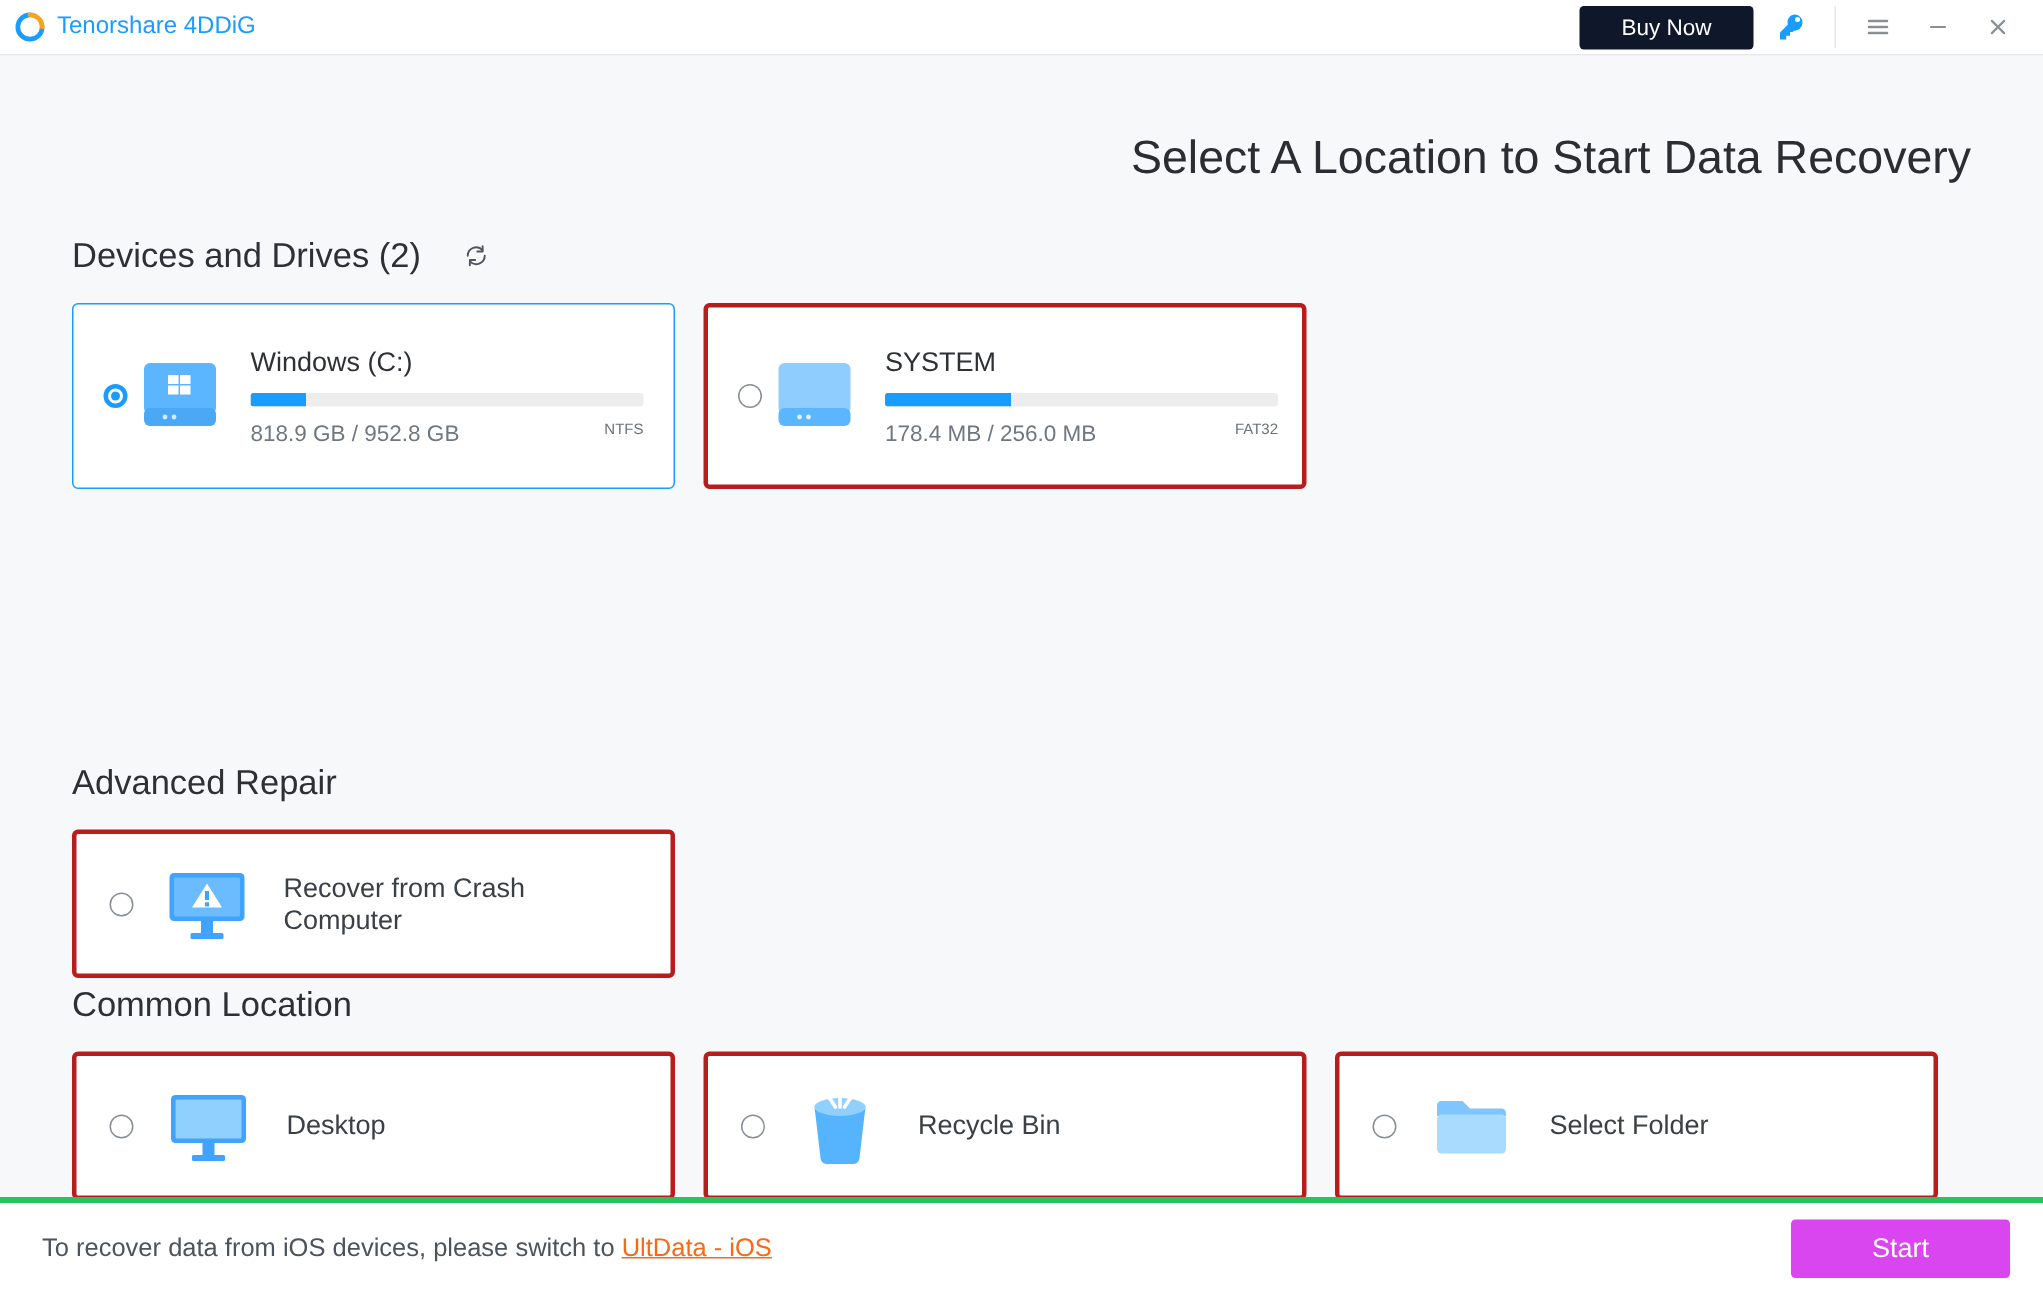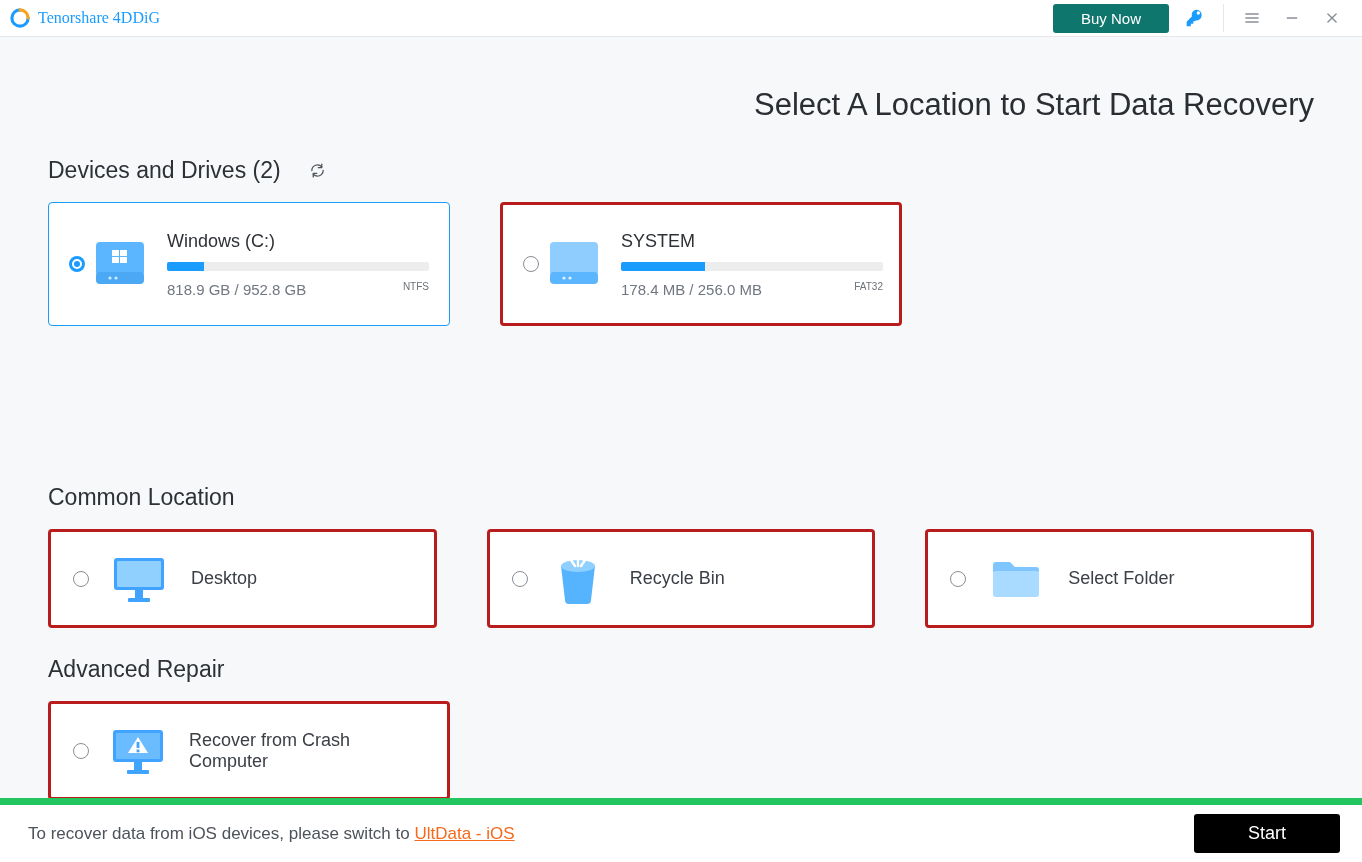--- a/index.html
+++ b/index.html
@@ -1,35 +1,35 @@
 <!DOCTYPE html>
 <html><head>
 <meta charset="utf-8">
 <style>
   * { box-sizing: border-box; margin: 0; padding: 0; font-family: "Segoe UI", Arial, sans-serif; }
   html, body { width: 1362px; height: 862px; background: #f6f8fa; overflow: hidden; }
 
   
   .titlebar { height: 37px; background: #ffffff; border-bottom: 1px solid #e5e7ea; display: flex; align-items: center; padding: 0 10px; }
   .titlebar .brand { display: flex; align-items: center; gap: 8px; flex: 1; }
-  .titlebar .brand .logotext { color: #1a9cff; font-size: 16px; font-weight: 400; font-family: Liberation Serif, serif; }
+  .titlebar .brand .logotext { color: #1a9cff; font-size: 16px; font-weight: 400; }
   .titlebar .logo-icon svg { display: block; }
   .titlebar .right { display: flex; align-items: center; gap: 0; }
-  .buy-btn { background: #0f766e; color: #ffffff; font-size: 15px; padding: 6px 28px; border-radius: 3px; border: none; cursor: pointer; }
+  .buy-btn { background: #0f172a; color: #ffffff; font-size: 15px; padding: 6px 28px; border-radius: 3px; border: none; cursor: pointer; }
   .key-btn { width: 40px; height: 30px; display:flex; align-items:center; justify-content:center; margin-left:6px; cursor:pointer; }
   .sep { width:1px; height:28px; background:#e5e7ea; margin:0 8px; }
   .winbtn { width:40px; height:30px; display:flex; align-items:center; justify-content:center; cursor:pointer; color:#8a8f96; }
 
   
   .main { position: relative; padding: 50px 48px 0 48px; }
   .page-title { text-align: right; font-size: 31px; font-weight: 500; color: #2a2d31; margin-bottom: 34px; }
   .section-title { font-size: 23px; color: #2d3136; font-weight: 400; margin-bottom: 18px; display:flex; align-items:center; gap:28px; }
   .refresh-icon { width:18px; height:18px; display:inline-flex; align-items:center; justify-content:center; cursor:pointer; color:#4f555c;}
 
-  .row { display: flex; gap: 50px; }
+  .row { display: flex; gap: 19px; }
 
   .card { background:#ffffff; border:3px solid #b91c1c; border-radius:4px; display:flex; align-items:center; cursor:pointer; }
   .card.selected { border:1.5px solid #1a9cff; }
 
   
   .drive-card { width:402px; height:124px; padding: 0 16px 0 20px; position:relative; }
   .drive-card .radio { flex:0 0 auto; }
   .drive-card .body { flex:1; display:flex; align-items:center; gap:18px; margin-left:6px; }
   .drive-card .disk-icon { width:58px; height:58px; display:flex; align-items:center; justify-content:center; }
   .drive-card .info { flex:1; }
@@ -49,24 +49,24 @@
   
   .loc-card { width:402px; height:99px; padding:0 22px; gap:16px; }
   .loc-card .radio { margin-right:4px; }
   .loc-card .icon { width:60px; height:58px; display:flex; align-items:center; justify-content:center; }
   .loc-card .label { font-size:18px; color:#3b4046; margin-left:6px; }
 
   .section-gap { height: 154px; }
   .section { margin-top: 4px; }
 
   
-  .footer { position:absolute; left:0; bottom:0; width:100%; height:64px; background:#ffffff; border-top:7px solid #22c55e; display:flex; align-items:center; padding:0 22px 0 28px; justify-content:space-between; }
+  .footer { position:absolute; left:0; bottom:0; width:100%; height:64px; background:#ffffff; border-top:4px solid #22c55e; display:flex; align-items:center; padding:0 22px 0 28px; justify-content:space-between; }
   .footer .msg { font-size:17px; color:#4d535b; }
   .footer .msg a { color:#f46a1a; text-decoration:underline; }
-  .start-btn { background:#000000; color:white; border:none; font-size:18px; padding:9px 54px; border-radius:3px; cursor:pointer; }
+  .start-btn { background:#d946ef; color:white; border:none; font-size:18px; padding:9px 54px; border-radius:3px; cursor:pointer; }
 </style>
 </head>
 <body>
 
 <div class="titlebar">
   <div class="brand">
     <span class="logo-icon">
       <svg width="20" height="20" viewBox="0 0 32 32">
         <path d="M16 3 A13 13 0 1 0 29 16" fill="none" stroke="#1a9cff" stroke-width="5" stroke-linecap="round"></path>
         <path d="M16 3 A13 13 0 0 1 29 16" fill="none" stroke="#f9a21a" stroke-width="5" stroke-linecap="round"></path>
@@ -166,63 +166,20 @@
             <span class="fs">FAT32</span>
           </div>
         </div>
       </div>
     </div>
 
   </div>
 
   <div class="section-gap"></div>
 
-  <div class="section">
-    <div class="section-title">Common Location</div>
-    <div class="row">
-
-      <div class="card loc-card">
-        <span class="radio"></span>
-        <span class="icon">
-          <svg width="58" height="54" viewBox="0 0 58 54">
-            <rect x="4" y="6" width="50" height="32" rx="3" fill="#3fa3ff"></rect>
-            <rect x="7" y="9" width="44" height="26" rx="1" fill="#8fd0ff"></rect>
-            <rect x="25" y="38" width="8" height="8" fill="#3fa3ff"></rect>
-            <rect x="18" y="46" width="22" height="4" rx="1" fill="#3fa3ff"></rect>
-          </svg>
-        </span>
-        <span class="label">Desktop</span>
-      </div>
-
-      <div class="card loc-card">
-        <span class="radio"></span>
-        <span class="icon">
-          <svg width="50" height="54" viewBox="0 0 50 54">
-            <path d="M8 14 h34 l-4 34 a4 4 0 0 1-4 4 H16 a4 4 0 0 1-4-4 z" fill="#56b4ff"></path>
-            <ellipse cx="25" cy="14" rx="17" ry="6" fill="#8fd0ff"></ellipse>
-            <path d="M18 8 l4 6 M25 6 l0 8 M32 8 l-4 6" stroke="#ffffff" stroke-width="2.5" stroke-linecap="round" fill="none"></path>
-          </svg>
-        </span>
-        <span class="label">Recycle Bin</span>
-      </div>
-
-      <div class="card loc-card">
-        <span class="radio"></span>
-        <span class="icon">
-          <svg width="54" height="48" viewBox="0 0 54 48">
-            <path d="M4 10 a3 3 0 0 1 3-3 h14 l5 5 h21 a3 3 0 0 1 3 3 v2 H4z" fill="#7fc5ff"></path>
-            <rect x="4" y="16" width="46" height="26" rx="3" fill="#a8dbff"></rect>
-          </svg>
-        </span>
-        <span class="label">Select Folder</span>
-      </div>
-
-    </div>
-  </div>
-
   <div class="section" style="margin-top:28px;">
     <div class="section-title">Advanced Repair</div>
     <div class="row">
       <div class="card loc-card">
         <span class="radio"></span>
         <span class="icon">
           <svg width="58" height="54" viewBox="0 0 58 54">
             <rect x="4" y="6" width="50" height="32" rx="3" fill="#3fa3ff"></rect>
             <rect x="7" y="9" width="44" height="26" rx="1" fill="#6bbcff"></rect>
             <path d="M29 13 l10 16 H19 z" fill="#ffffff"></path>
@@ -230,20 +187,63 @@
               <rect x="27.6" y="25.5" width="2.8" height="2.8" fill="#3fa3ff"></rect>
             <rect x="25" y="38" width="8" height="8" fill="#3fa3ff"></rect>
             <rect x="18" y="46" width="22" height="4" rx="1" fill="#3fa3ff"></rect>
           </svg>
         </span>
         <span class="label">Recover from Crash Computer</span>
       </div>
     </div>
   </div>
 
+  <div class="section">
+    <div class="section-title">Common Location</div>
+    <div class="row">
+
+      <div class="card loc-card">
+        <span class="radio"></span>
+        <span class="icon">
+          <svg width="58" height="54" viewBox="0 0 58 54">
+            <rect x="4" y="6" width="50" height="32" rx="3" fill="#3fa3ff"></rect>
+            <rect x="7" y="9" width="44" height="26" rx="1" fill="#8fd0ff"></rect>
+            <rect x="25" y="38" width="8" height="8" fill="#3fa3ff"></rect>
+            <rect x="18" y="46" width="22" height="4" rx="1" fill="#3fa3ff"></rect>
+          </svg>
+        </span>
+        <span class="label">Desktop</span>
+      </div>
+
+      <div class="card loc-card">
+        <span class="radio"></span>
+        <span class="icon">
+          <svg width="50" height="54" viewBox="0 0 50 54">
+            <path d="M8 14 h34 l-4 34 a4 4 0 0 1-4 4 H16 a4 4 0 0 1-4-4 z" fill="#56b4ff"></path>
+            <ellipse cx="25" cy="14" rx="17" ry="6" fill="#8fd0ff"></ellipse>
+            <path d="M18 8 l4 6 M25 6 l0 8 M32 8 l-4 6" stroke="#ffffff" stroke-width="2.5" stroke-linecap="round" fill="none"></path>
+          </svg>
+        </span>
+        <span class="label">Recycle Bin</span>
+      </div>
+
+      <div class="card loc-card">
+        <span class="radio"></span>
+        <span class="icon">
+          <svg width="54" height="48" viewBox="0 0 54 48">
+            <path d="M4 10 a3 3 0 0 1 3-3 h14 l5 5 h21 a3 3 0 0 1 3 3 v2 H4z" fill="#7fc5ff"></path>
+            <rect x="4" y="16" width="46" height="26" rx="3" fill="#a8dbff"></rect>
+          </svg>
+        </span>
+        <span class="label">Select Folder</span>
+      </div>
+
+    </div>
+  </div>
+
 </div>
 
 <div class="footer">
   <div class="msg">
     <span>To recover data from iOS devices, please switch to </span><a href="#">UltData - iOS</a>
   </div>
   <button class="start-btn">Start</button>
 </div>
 
 </body></html>

